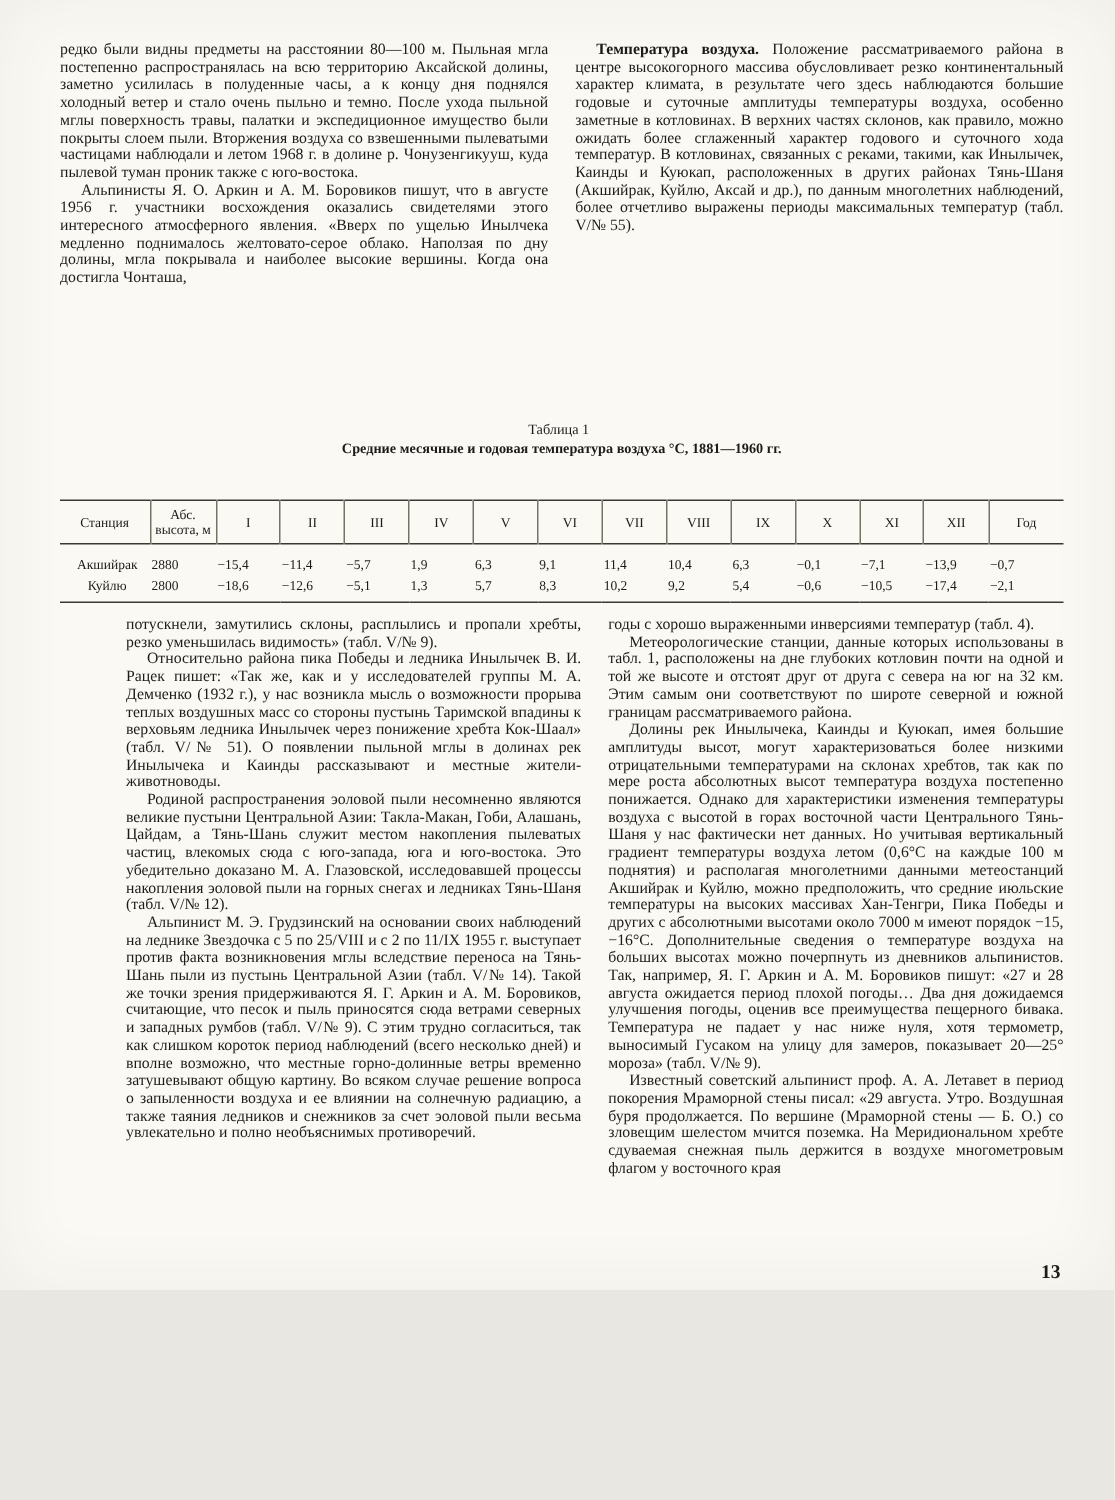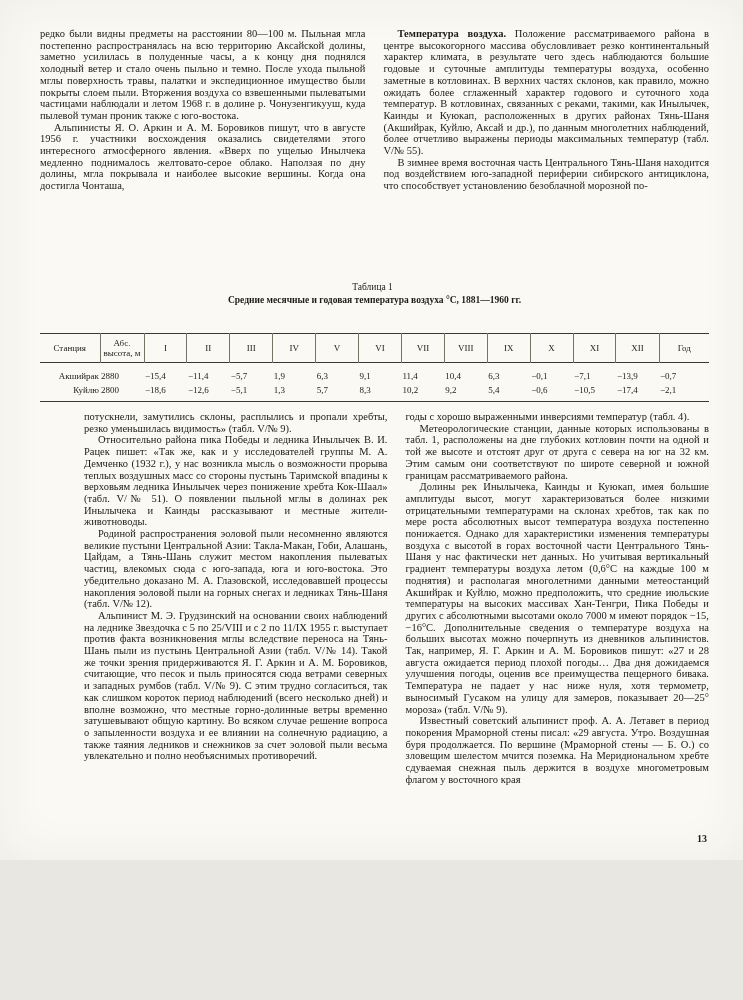--- a/index.html
+++ b/index.html
@@ -21,38 +21,37 @@
   table.climate { width:100%; border-collapse:collapse; table-layout:fixed;
     font-size:9px; line-height:10px;
     border-top:1.2px solid #3a3832; border-bottom:1.2px solid #3a3832;margin-top:28px; }
   table.climate thead tr { border-bottom:1px solid #3a3832; }
   table.climate th { font-weight:normal; text-align:center; vertical-align:middle; padding:4px 1px; }
   table.climate th + th { border-left:1px solid #777266; }
   table.climate th.station-col { width:60px; }
   table.climate th.alt-col { width:44px; }
   table.climate th.year-col { width:50px; }
   table.climate td { text-align:left; padding:2px 1px; }
-  table.climate td.station-cell { text-align:right; padding-left:4px; }
+  table.climate td.station-cell { text-align:center; padding-left:4px; }
   table.climate tbody tr:first-child td { padding-top:8px; }
   table.climate tbody tr:last-child td { padding-bottom:6px; }
-  .page-number { position:absolute; right:36px; bottom:16px; font-size:10px; font-weight:bold; }
+  .page-number { position:absolute; right:36px; bottom:4px; font-size:13px; font-weight:bold; }
 </style>
 </head>
 <body>
 
 <div class="page">
 
   <div class="two-col top-section">
     <div class="col">
       <p>редко были видны предметы на расстоянии 80—100 м. Пыльная мгла постепенно распространялась на всю территорию Аксайской долины, заметно усилилась в полуденные часы, а к концу дня поднялся холодный ветер и стало очень пыльно и темно. После ухода пыльной мглы поверхность травы, палатки и экспедиционное имущество были покрыты слоем пыли. Вторжения воздуха со взвешенными пылеватыми частицами наблюдали и летом 1968 г. в долине р. Чонузенгикууш, куда пылевой туман проник также с юго-востока.</p>
       <p class="ind">Альпинисты Я. О. Аркин и А. М. Боровиков пишут, что в августе 1956 г. участники восхождения оказались свидетелями этого интересного атмосферного явления. «Вверх по ущелью Инылчека медленно поднималось желтовато-серое облако. Наползая по дну долины, мгла покрывала и наиболее высокие вершины. Когда она достигла Чонташа,</p>
     </div>
     <div class="col">
       <p class="ind"><b>Температура воздуха.</b> <span>Положение рассматриваемого района в центре высокогорного массива обусловливает резко континентальный характер климата, в результате чего здесь наблюдаются большие годовые и суточные амплитуды температуры воздуха, особенно заметные в котловинах. В верхних частях склонов, как правило, можно ожидать более сглаженный характер годового и суточного хода температур. В котловинах, связанных с реками, такими, как Инылычек, Каинды и Куюкап, расположенных в других районах Тянь-Шаня (Акшийрак, Куйлю, Аксай и др.), по данным многолетних наблюдений, более отчетливо выражены периоды максимальных температур (табл. V/№ 55).</span></p>
-      <p class="ind">В зимнее время восточная часть Центрального Тянь-Шаня находится под воздействием юго-западной периферии сибирского антициклона, что способствует установлению безоблачной морозной по-</p>
     </div>
   </div>
 
   <div class="table-label">Таблица 1</div>
   <div class="table-title">Средние месячные и годовая температура воздуха °С, 1881—1960 гг.</div>
 
   <table class="climate">
     <thead>
       <tr id="table-head-row">
           <th class="station-col">Станция</th>

